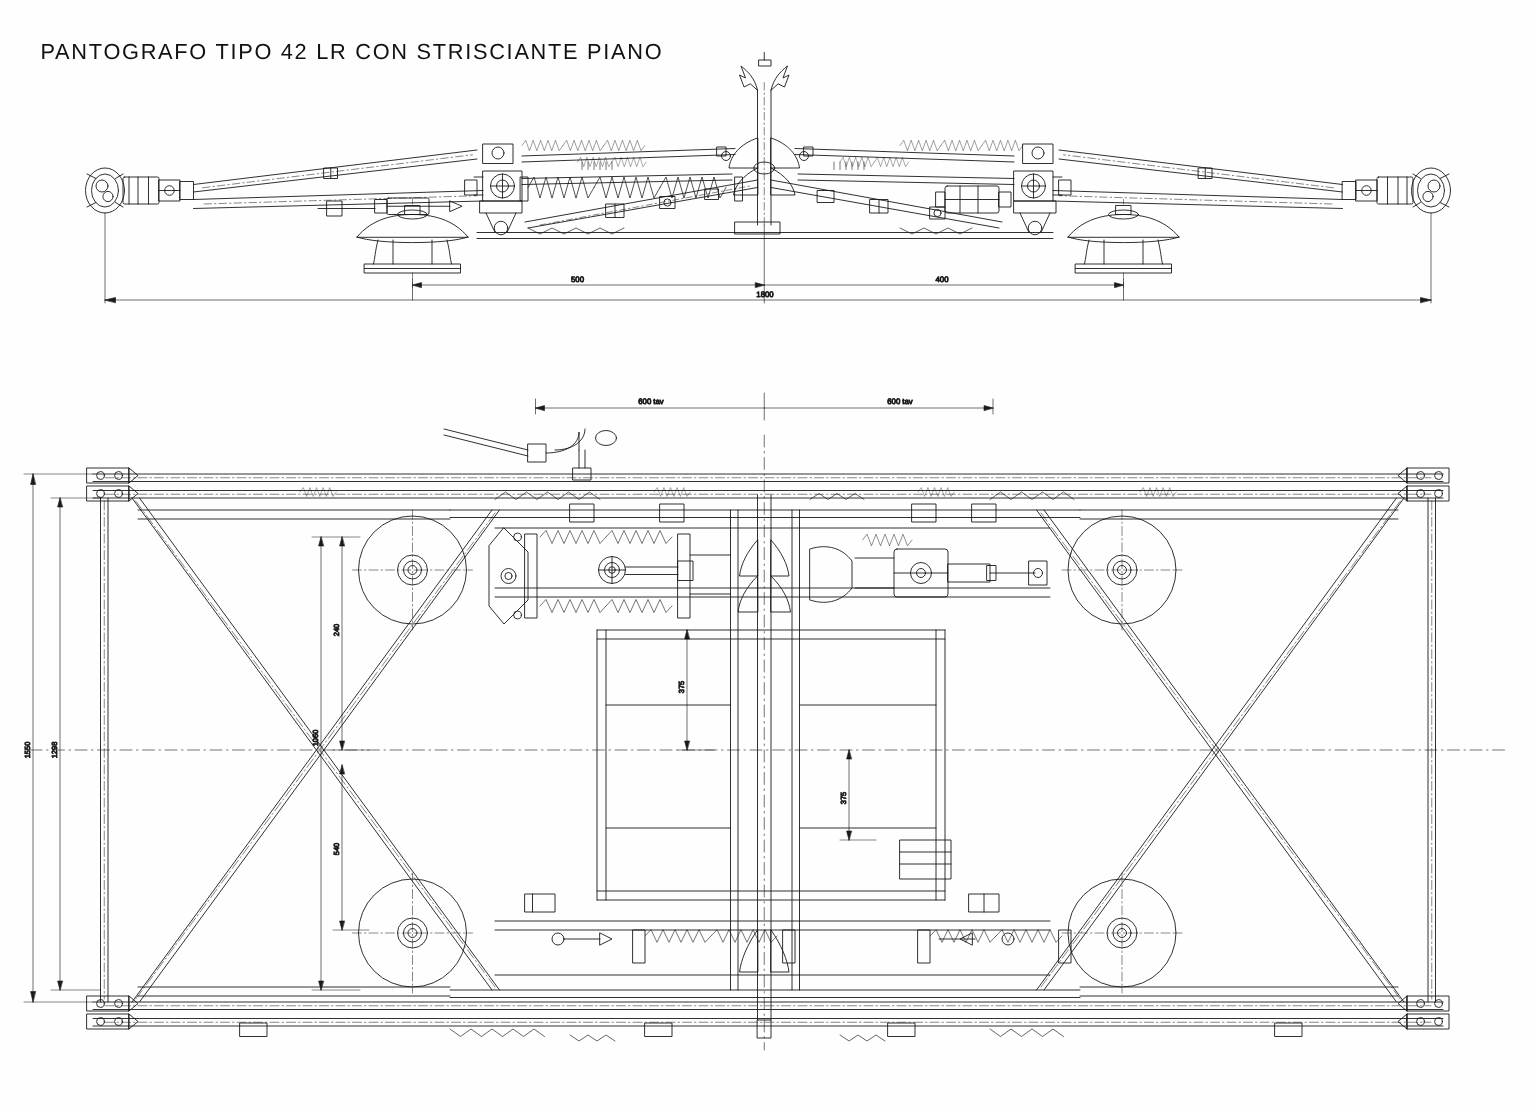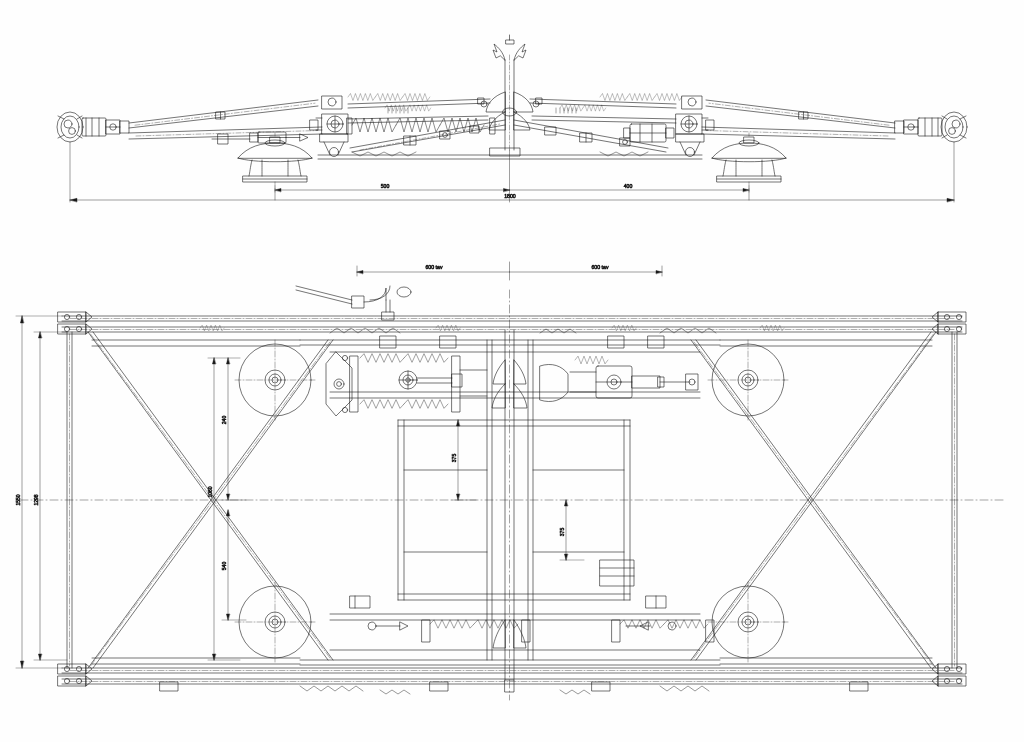--- a/index.html
+++ b/index.html
@@ -17,20 +17,21 @@
   }
   svg{position:absolute;left:0;top:0;width:1024px;height:742px;}
   .dimtxt{font-family:"Liberation Sans",sans-serif;font-size:5.2px;fill:#2a2a2a;}
   .dimtxt.v{font-size:5px;}
 </style>
 </head>
 <body>
 
 <div id="sheet">
 
+  <div id="title">PANTOGRAFO TIPO 42 LR CON STRISCIANTE PIANO</div>
 
   <svg viewBox="0 0 1024 742" xmlns="http://www.w3.org/2000/svg">
     <defs>
       <g id="spring-unit">
         <path d="M0,0 l4,-7 l4,14 l4,-14 l4,14 l4,-14 l4,14 l4,-14 l4,14 l4,-14 l4,14 l4,-7" fill="none" stroke="#1a1a1a" stroke-width="0.5"></path>
       </g>
     </defs>
 
     <g stroke="#1a1a1a" fill="none" stroke-width="0.6" stroke-linecap="round" stroke-linejoin="round">
 

